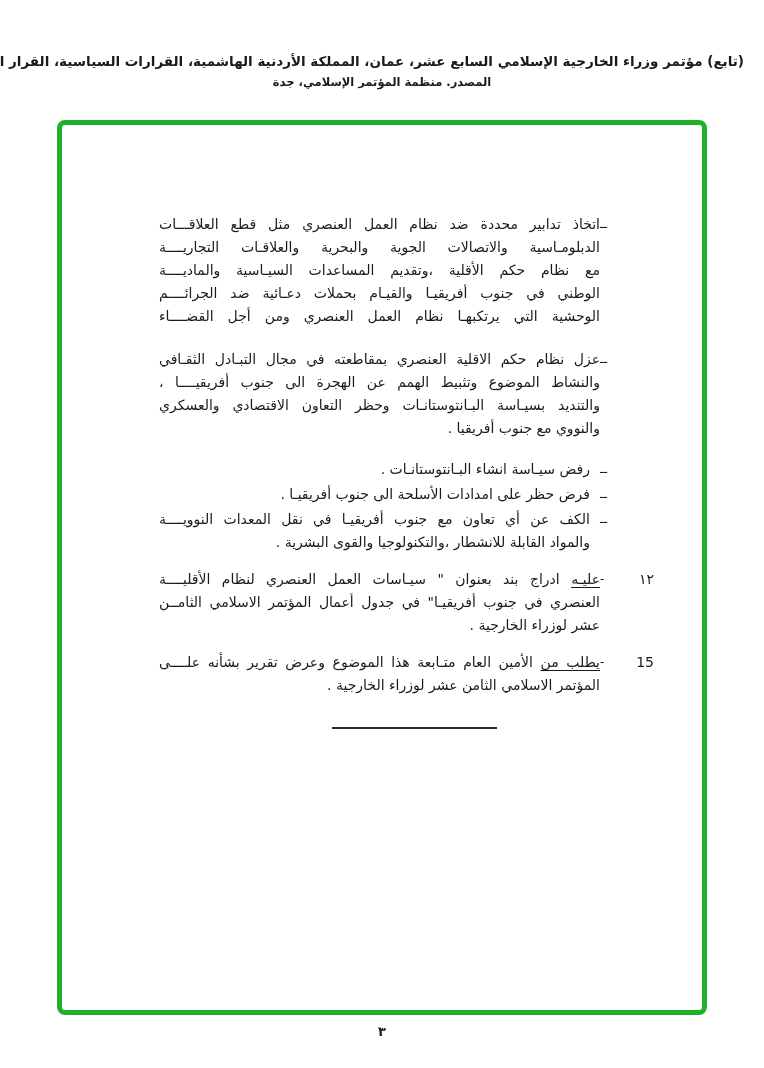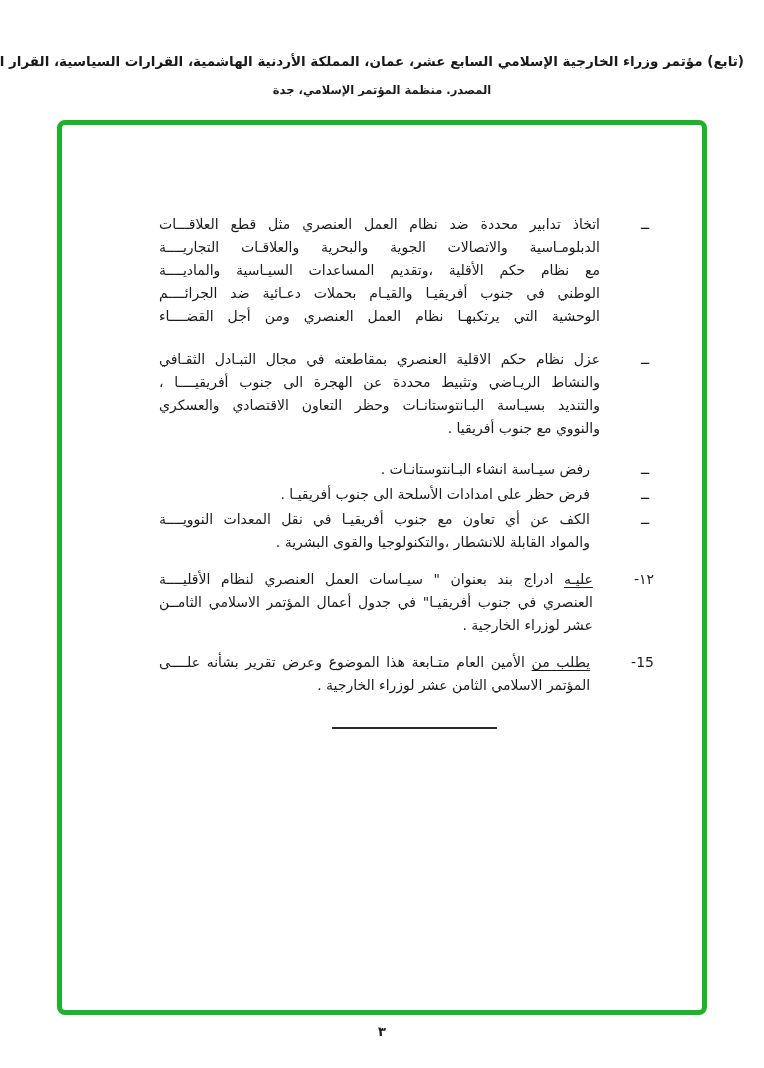--- a/index.html
+++ b/index.html
@@ -26,21 +26,21 @@
     text-align: center;
   }
   .hdr-line1 {
     font-size: 13.5px;
     font-weight: 700;
     letter-spacing: 0;
     line-height: 22px;
     white-space: nowrap;
   }
   .hdr-line2 {
-    margin-top: 11px;
+    margin-top: 3px;
     font-size: 11.5px;
     font-weight: 700;
   }
   
   .frame {
     position: absolute;
     left: 57px;
     top: 120px;
     width: 640px;   
     height: 885px;  
@@ -62,21 +62,21 @@
     align-items: flex-start;
   }
   .marker {
     flex: 0 0 54px;
     display: flex;
     justify-content: space-between;
     line-height: 23px;
   }
   .marker.dash-only { justify-content: flex-end; }
   .marker .num { font-size: 14px; }
-  .marker .dash { font-size: 14px; margin-left: 41px; }
+  .marker .dash { font-size: 12px; }
   .txt { flex: 1 1 auto; min-width: 0; }
   .line { direction: rtl; margin-left: 9px; }
   .line.j { text-align: justify; text-align-last: justify; }
   .line.r { text-align: right; }
   .u { text-decoration: underline; text-underline-offset: 3px; }
   .gap20 { margin-top: 20px; }
   .gap14 { margin-top: 14px; }
   .gap18 { margin-top: 18px; }
   .gap2  { margin-top: 2px; }
   .sub .txt { padding-right: 10px; }
@@ -123,21 +123,21 @@
           <div class="line j">الوحشية التي يرتكبهـا نظام العمل العنصري ومن أجل القضــــاء</div>
         </div>
       </div>
 
       <div class="row gap20">
         <div class="marker dash-only">
           <span class="dash">ــ</span>
         </div>
         <div class="txt">
           <div class="line j">عزل نظام حكم الاقلية العنصري بمقاطعته في مجال التبـادل الثقـافي</div>
-          <div class="line j">والنشاط الريـاضي وتثبيط محددة عن الهجرة الى جنوب أفريقيــــا ،</div>
+          <div class="line j">والنشاط الموضوع وتثبيط الهمم عن الهجرة الى جنوب أفريقيــــا ،</div>
           <div class="line j">والتنديد بسيـاسة البـانتوستانـات وحظر التعاون الاقتصادي والعسكري</div>
           <div class="line r">والنووي مع جنوب أفريقيا .</div>
         </div>
       </div>
 
       <div class="row sub gap18">
         <div class="marker dash-only">
           <span class="dash">ــ</span>
         </div>
         <div class="txt">

